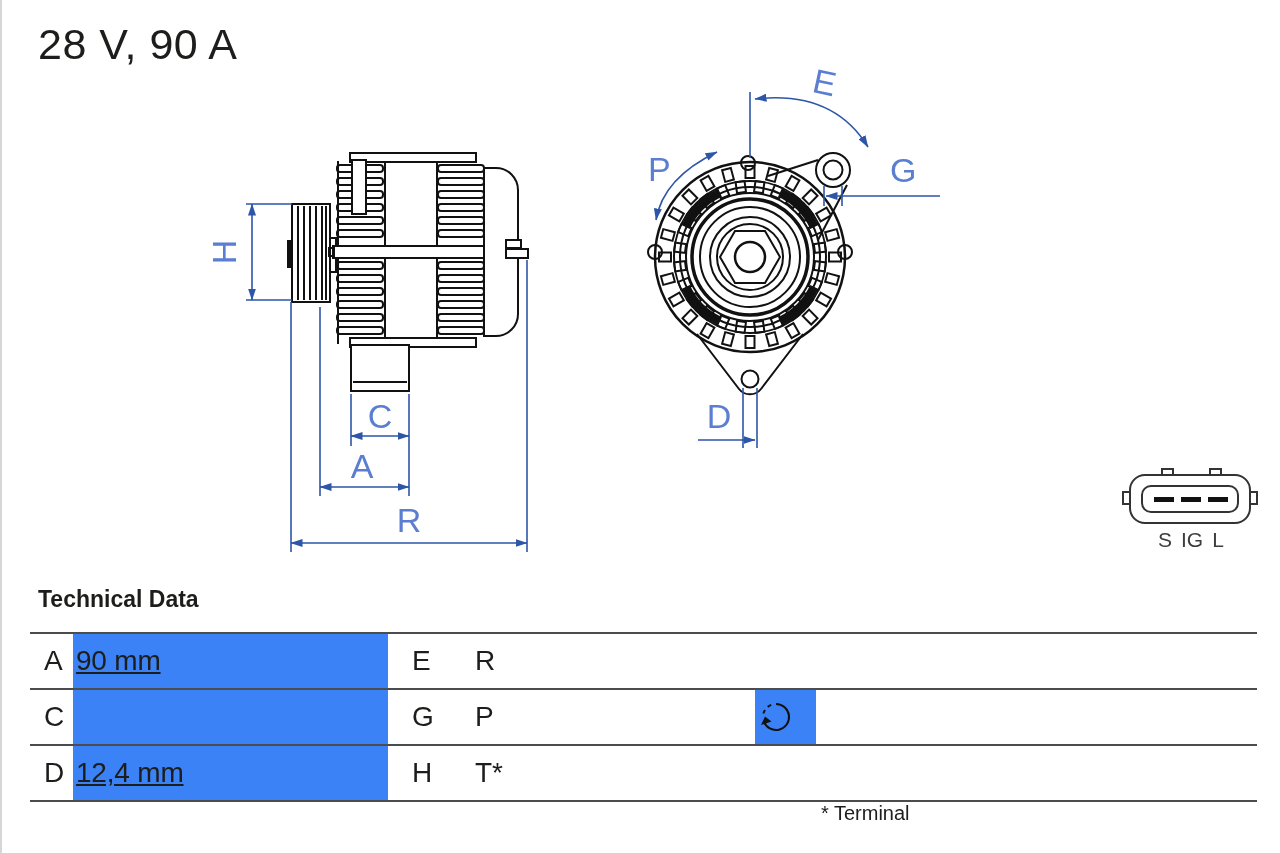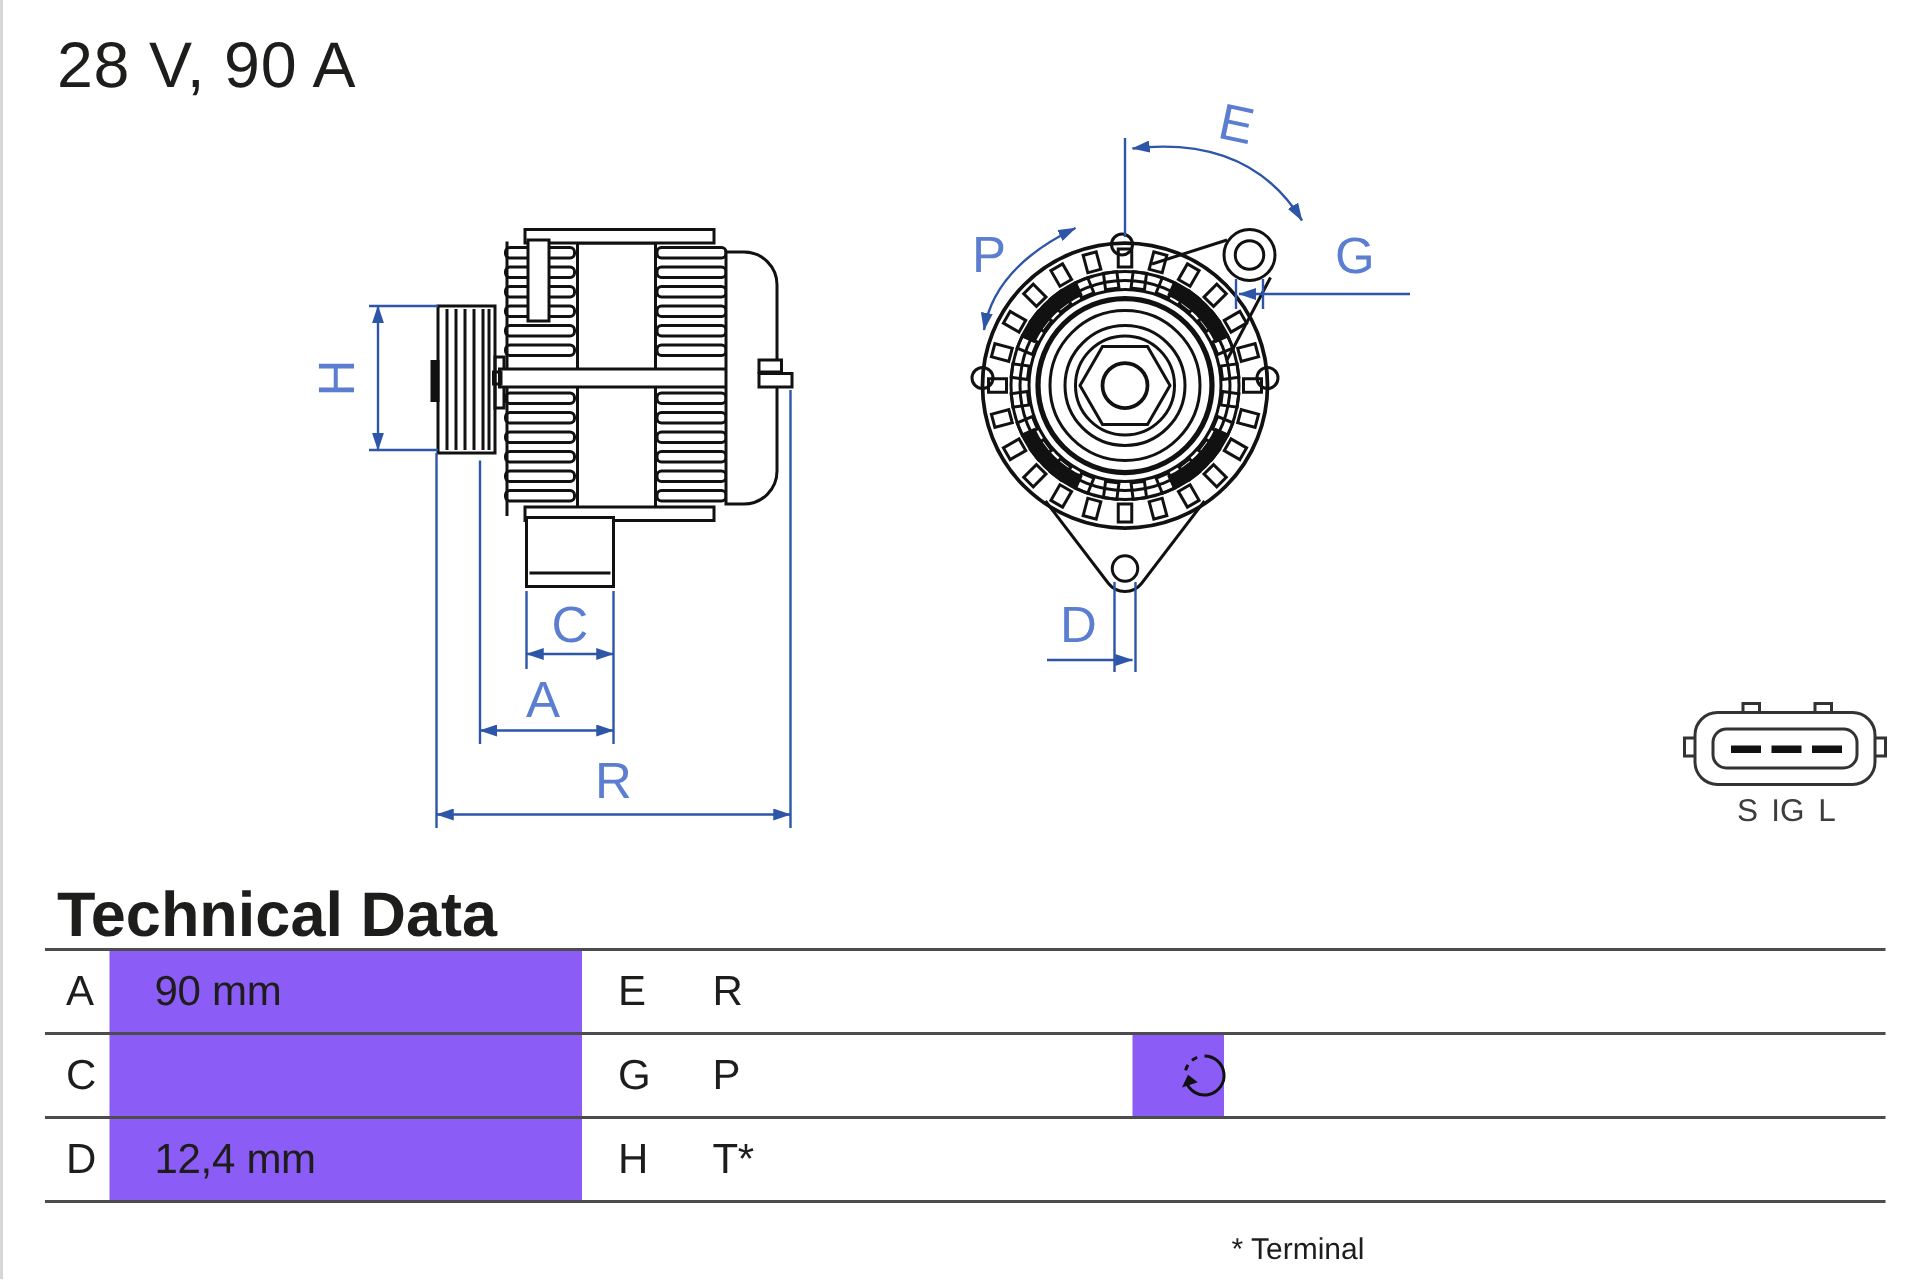--- a/index.html
+++ b/index.html
@@ -1,31 +1,31 @@
 <!DOCTYPE html>
 <html><head>
 <meta charset="utf-8">
 <style>
   html,body{margin:0;padding:0;background:#fff;}
   .page{position:relative;width:1280px;height:853px;background:#fff;overflow:hidden;
         font-family:"Liberation Sans",sans-serif;color:#1d1d1b;}
   .page::before{content:"";position:absolute;left:0;top:0;width:2px;height:100%;background:#d6d6d6;}
   .title{position:absolute;left:38px;top:20px;font-size:43px;font-weight:400;letter-spacing:.5px;}
-  .tech-heading{position:absolute;left:38px;top:586px;font-size:42px;font-weight:700;}
+  .tech-heading{position:absolute;left:38px;top:586px;font-size:23px;font-weight:700;}
   .tech-table{position:absolute;left:30px;right:23px;top:632px;}
   .trow{display:grid;grid-template-columns:43px 315px 57px 310px 61px 1fr;height:54px;
         border-top:2px solid #4c4c4c;}
   .trow:last-child{border-bottom:2px solid #4c4c4c;}
   .cell{display:flex;align-items:center;font-size:28px;letter-spacing:-0.2px;}
   .key{background:#fff;}
   .k1{padding-left:14px;}
   .k2{padding-left:24px;}
   .k3{padding-left:30px;}
-  .val{background:#8b5cf6;padding-left:30px;}
-  .footnote{position:absolute;left:821px;top:802px;font-size:20px;margin-top:20px;}
+  .val{background:#3b82f6;padding-left:3px;text-decoration:underline;}
+  .footnote{position:absolute;left:821px;top:802px;font-size:20px;}
   svg{position:absolute;}
   svg text{font-family:"Liberation Sans",sans-serif;}
   .dimlbl{fill:#5b7ed0;font-size:34px;}
   .pinlbl{fill:#3d3d3d;font-size:21px;}
 </style>
 </head>
 <body>
 
 <div class="page">
 

